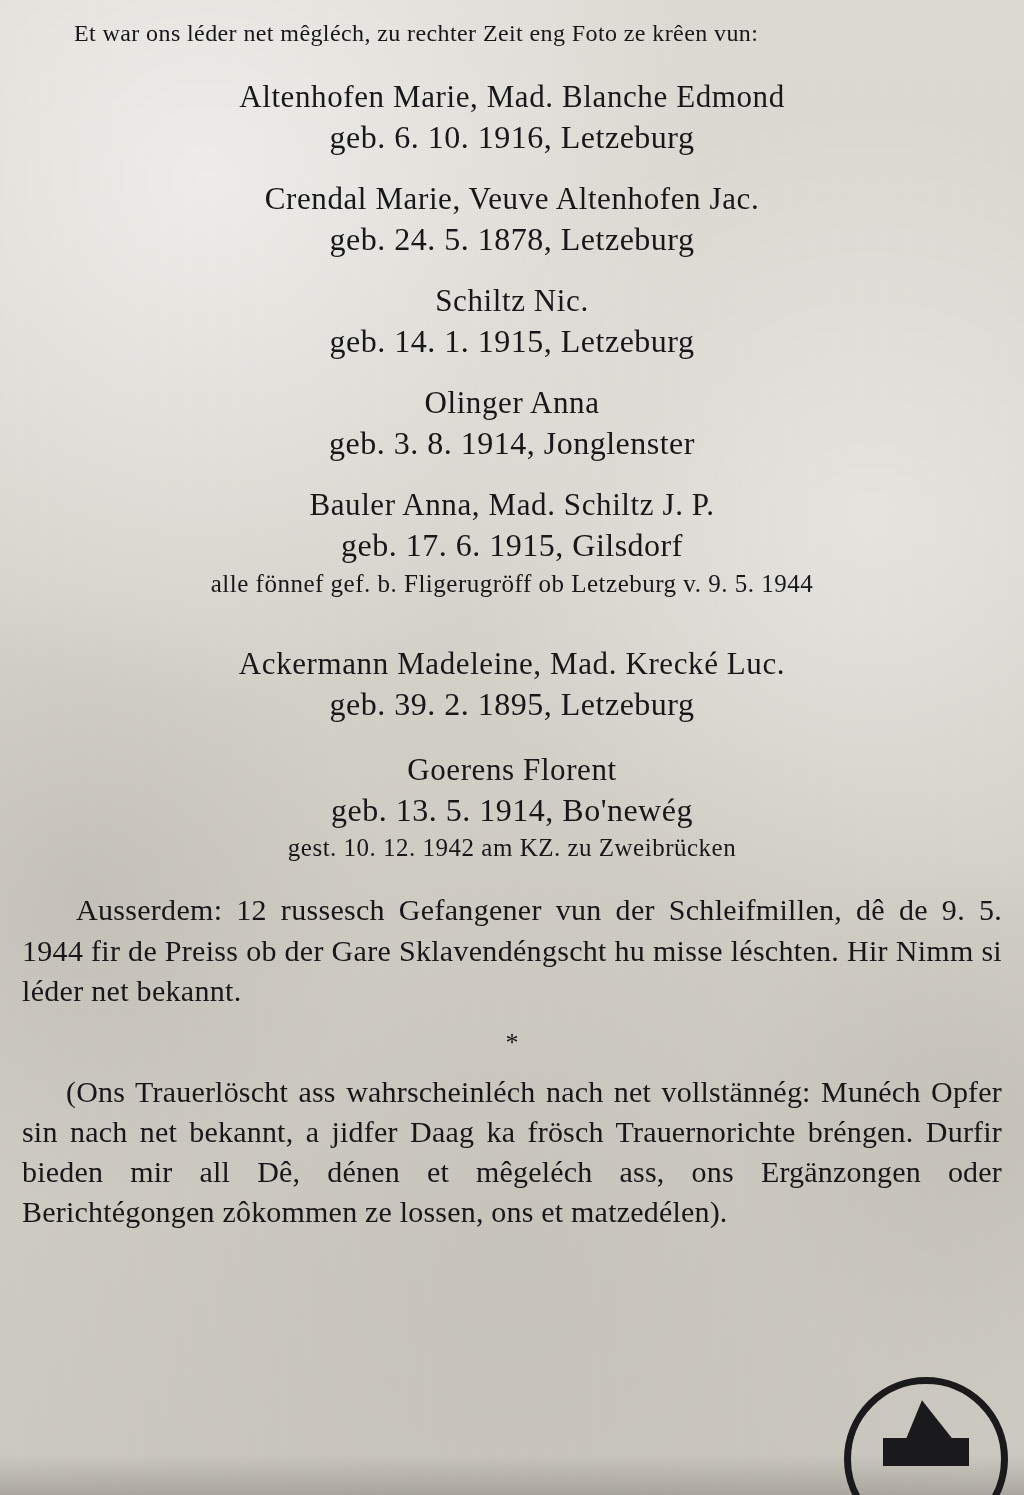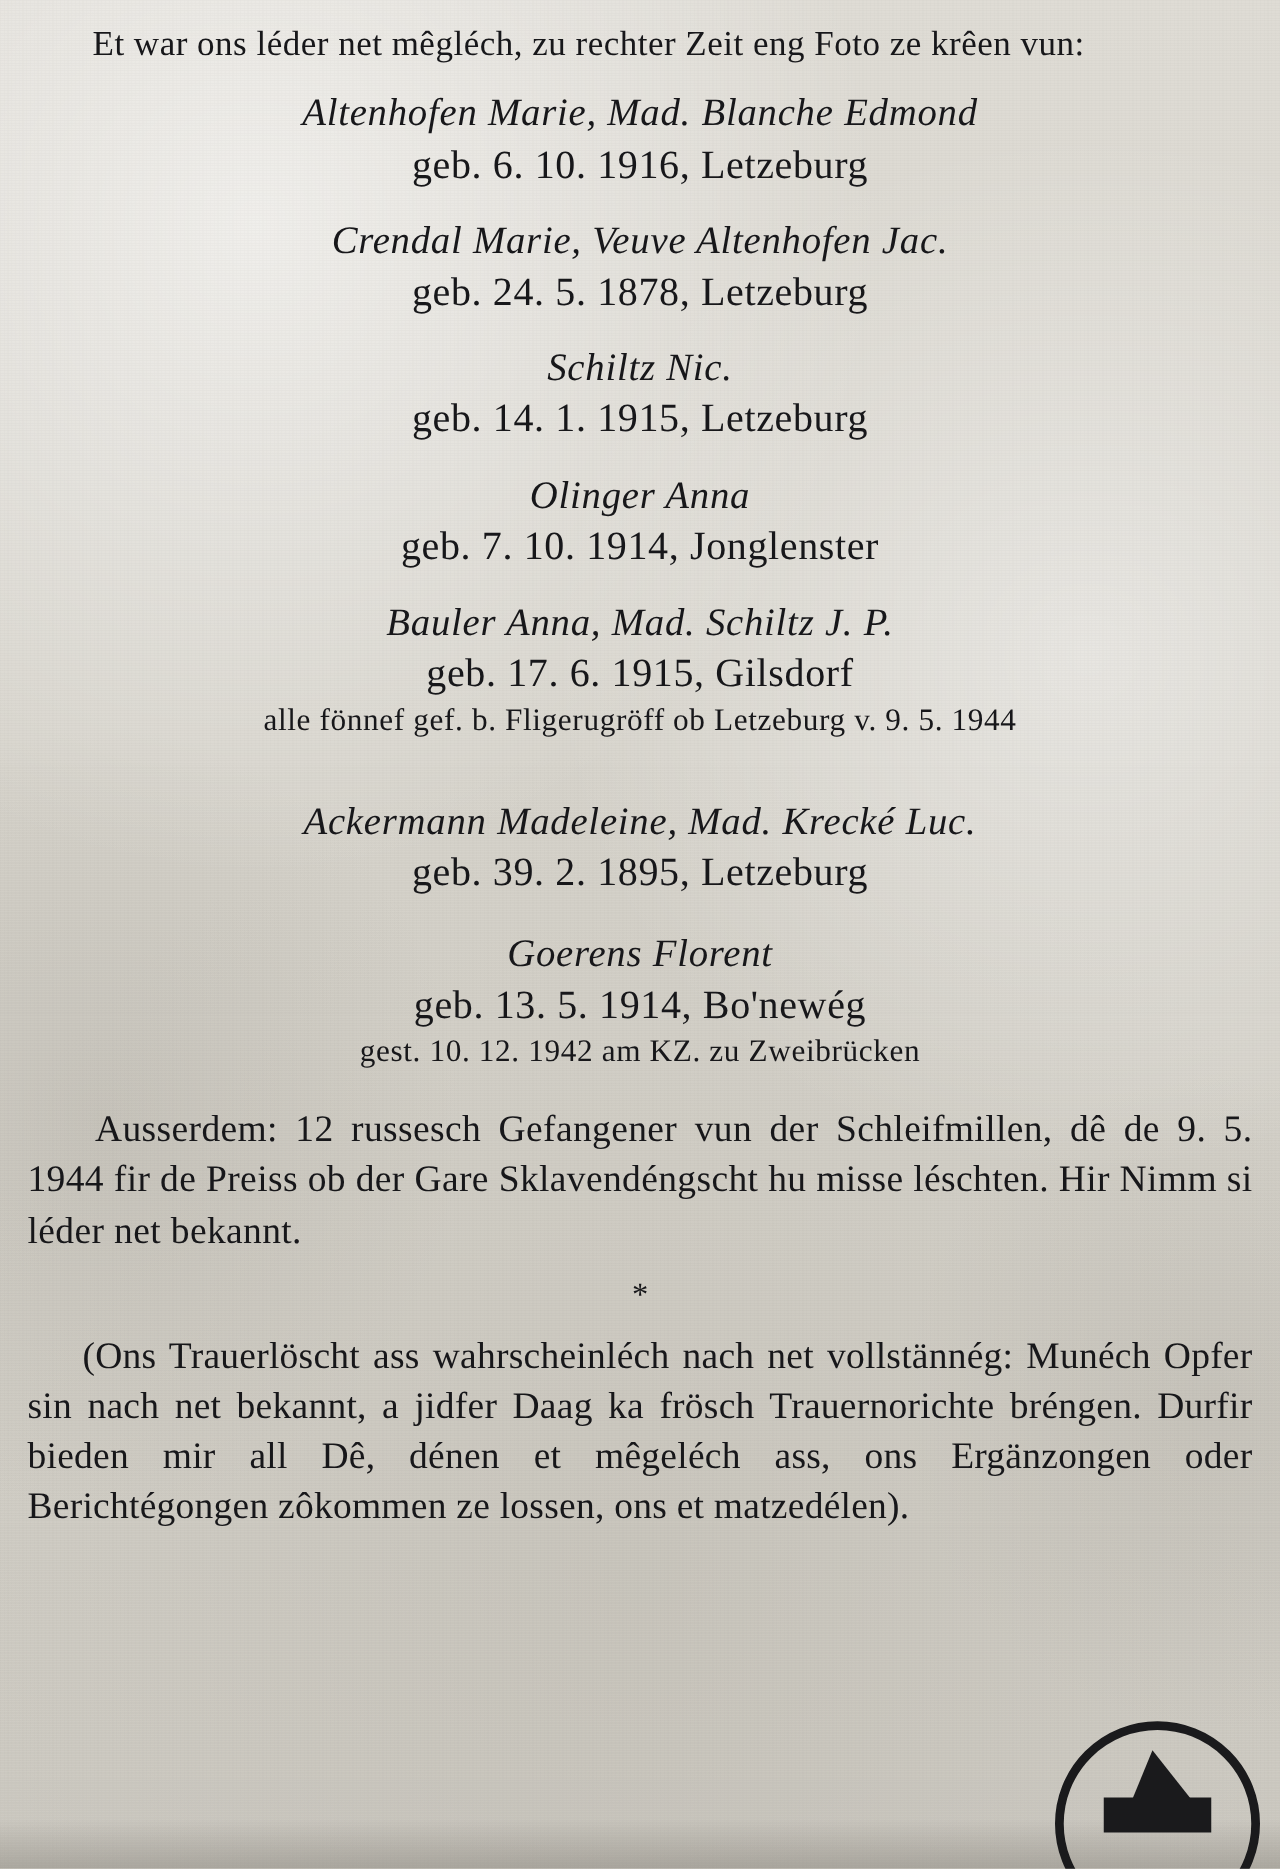--- a/index.html
+++ b/index.html
@@ -37,34 +37,33 @@
       repeating-linear-gradient(0deg, rgba(0,0,0,0.035) 0 1px, rgba(255,255,255,0.03) 1px 2px),
       repeating-linear-gradient(90deg, rgba(0,0,0,0.025) 0 1px, rgba(255,255,255,0.02) 1px 3px);
   }
   .page {
     position: relative;
     z-index: 2;
     padding: 18px 22px 0 22px;
   }
 
   .intro {
-    font-size: 28px;
+    font-size: 24px;
     line-height: 1.30;
     letter-spacing: .4px;
     text-align: left;
-    margin: 0 0 16px 0;
+    margin: 0 0 28px 0;
     text-indent: 52px;
   }
 
   .entry {
     margin: 0 0 4px 0;
     text-align: center;
   }
   .entry .name {
-    font-style: italic;
     font-size: 31px;
     letter-spacing: .6px;
     line-height: 1.30;
     margin: 0;
     font-weight: 400;
   }
   .entry .detail {
     font-size: 32px;
     line-height: 1.30;
     letter-spacing: .5px;
@@ -172,21 +171,21 @@
   <div class="gap-sm"></div>
 
   <div class="entry">
     <p class="name">Schiltz Nic.</p>
     <p class="detail">geb. 14. 1. 1915, Letzeburg</p>
   </div>
   <div class="gap-sm"></div>
 
   <div class="entry">
     <p class="name">Olinger Anna</p>
-    <p class="detail">geb. 7. 10. 1914, Jonglenster</p>
+    <p class="detail">geb. 3. 8. 1914, Jonglenster</p>
   </div>
   <div class="gap-sm"></div>
 
   <div class="entry">
     <p class="name">Bauler Anna, Mad. Schiltz J. P.</p>
     <p class="detail">geb. 17. 6. 1915, Gilsdorf</p>
     <p class="note">alle fönnef gef. b. Fligerugröff ob Letzeburg v. 9. 5. 1944</p>
   </div>
   <div class="gap-md"></div>
 

